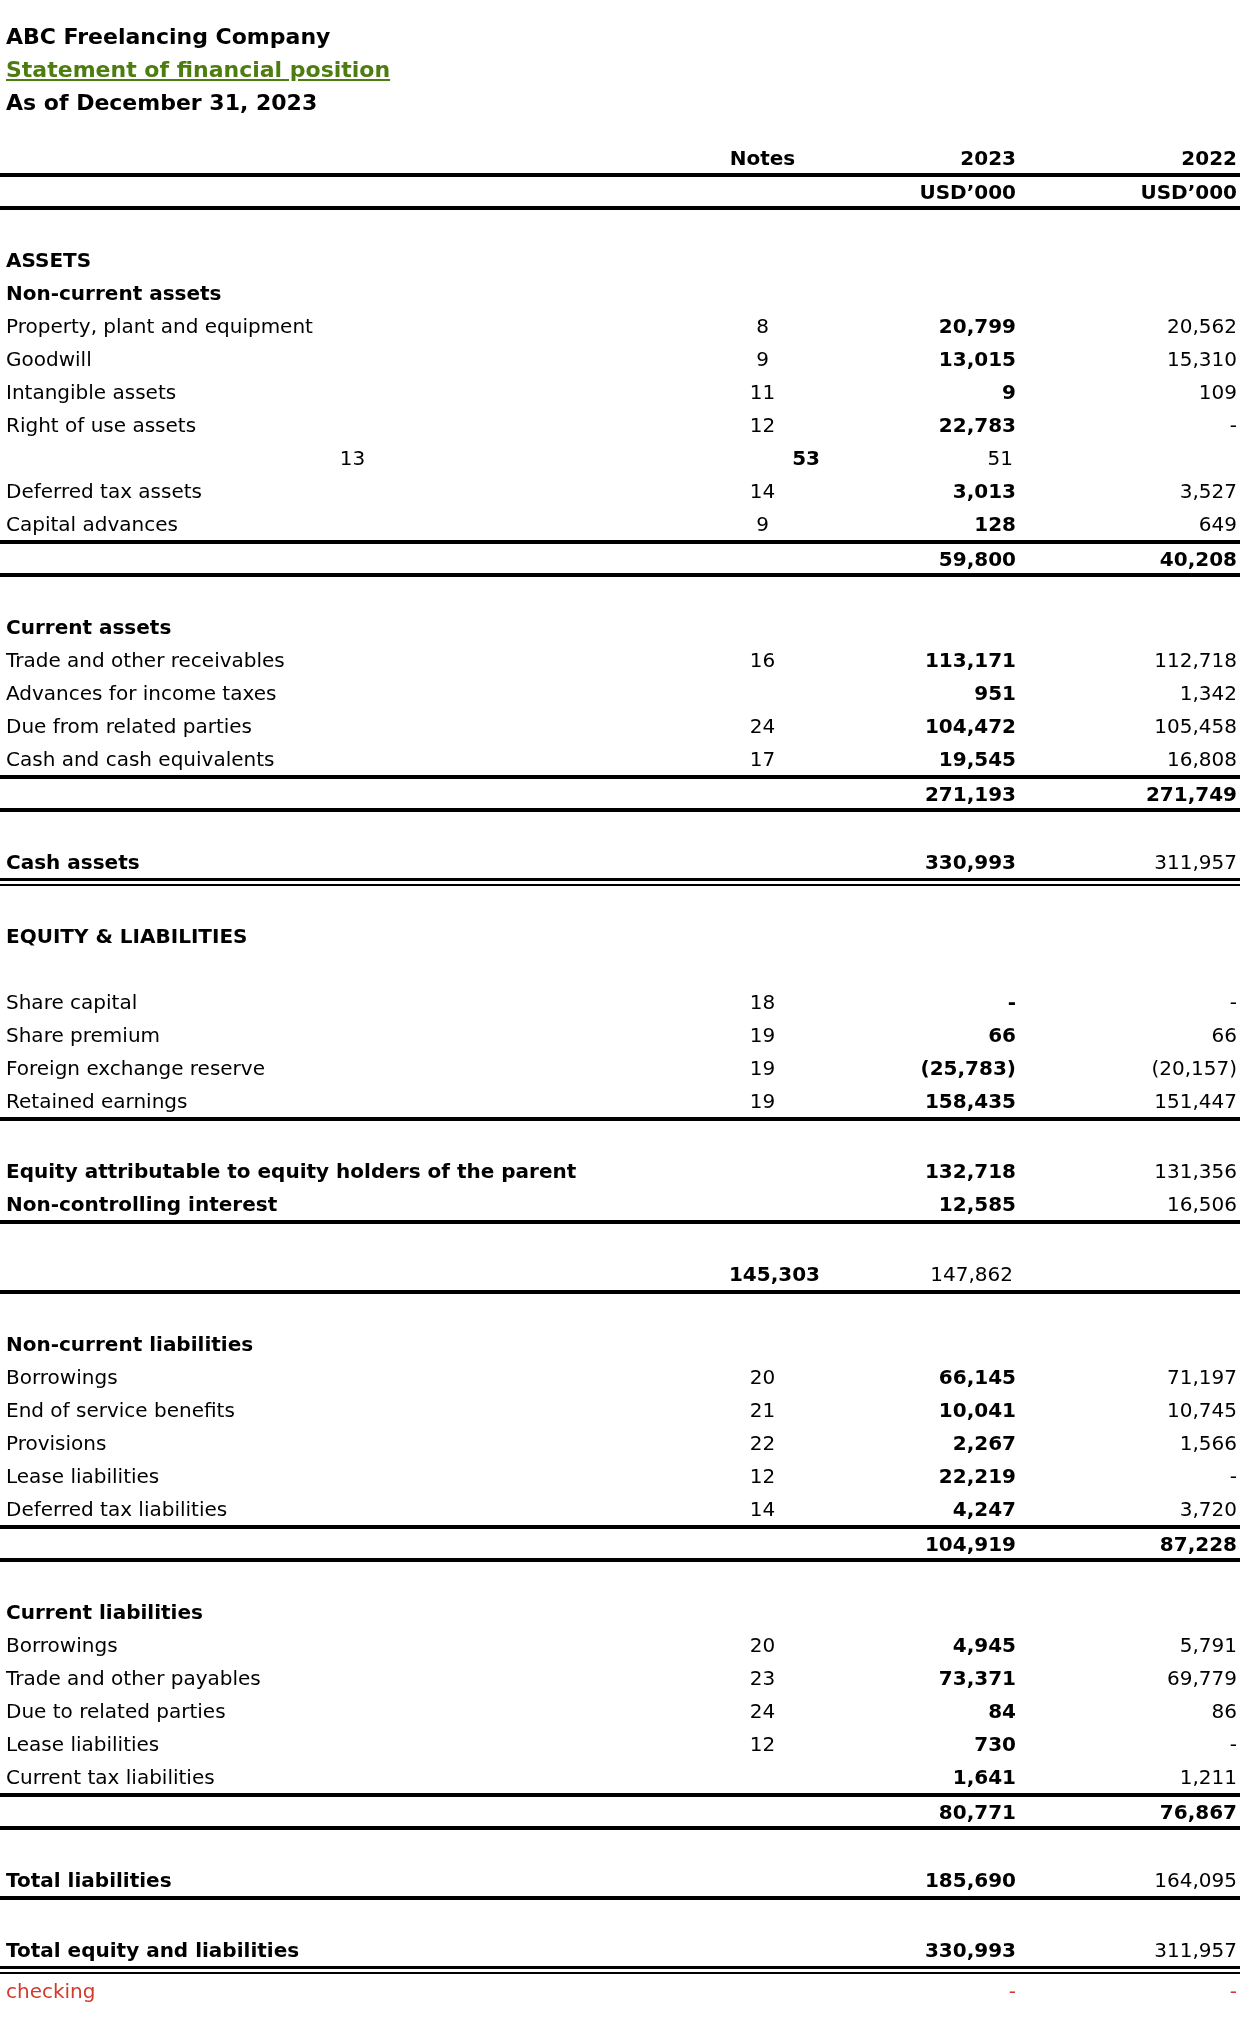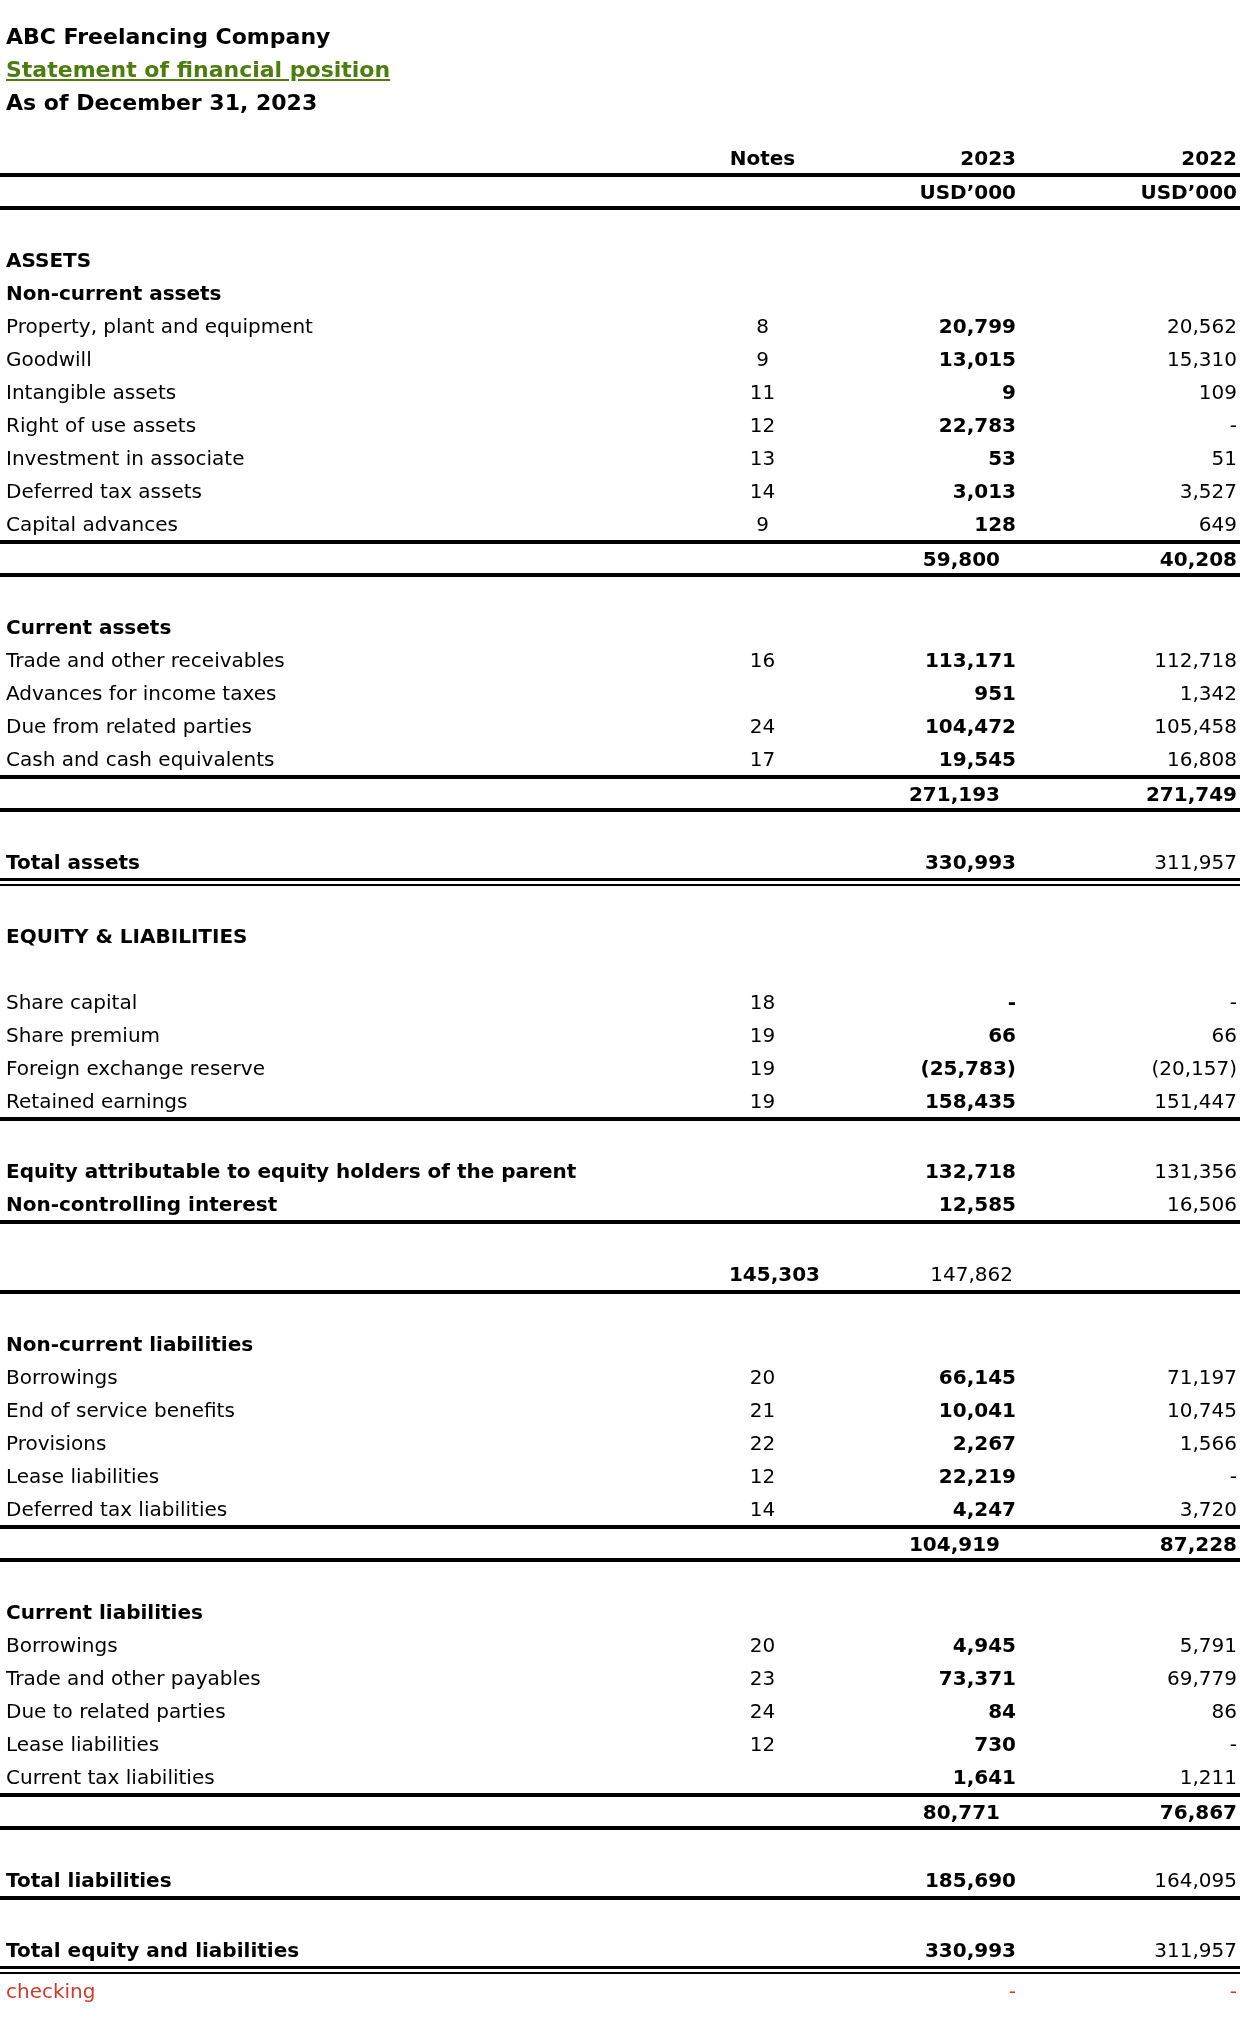--- a/index.html
+++ b/index.html
@@ -11,21 +11,21 @@
   .cell-label{padding-left:6px;white-space:nowrap;}
   .cell-note{text-align:center;}
   .cell-c{text-align:right;font-weight:bold;font-variant-numeric:tabular-nums;}
   .cell-p{text-align:right;padding-right:3px;font-variant-numeric:tabular-nums;}
   .bold{font-weight:bold;}
   .header-row{margin-top:24px;height:30px;}
   .unit-row{height:29px;}
   .section .cell-label{font-weight:bold;}
   .total .cell-label{font-weight:bold;}
   .boldrow .cell-label{font-weight:bold;}
-  .subtotal-row{height:29px;gap:16px;}
+  .subtotal-row{height:29px;}
   .subtotal-row .cell-p{font-weight:bold;}
   .rule{height:4px;background:#000;}
   .double-rule{height:3px;border-top:3px solid #000;border-bottom:2px solid #000;}
   .spacer{height:33px;}
   .checking-row{height:33px;}
   .checking-row .cell-c{font-weight:normal;}
 </style>
 </head>
 <body>
 
@@ -87,21 +87,20 @@
         <div class="cell-c">9</div>
         <div class="cell-p">109</div>
       </div>
       <div class="row item">
         <div class="cell-label">Right of use assets</div>
         <div class="cell-note">12</div>
         <div class="cell-c">22,783</div>
         <div class="cell-p">-</div>
       </div>
       <div class="row item">
-        <div class="cell-label">Investment in associate</div>
         <div class="cell-note">13</div>
         <div class="cell-c">53</div>
         <div class="cell-p">51</div>
       </div>
       <div class="row item">
         <div class="cell-label">Deferred tax assets</div>
         <div class="cell-note">14</div>
         <div class="cell-c">3,013</div>
         <div class="cell-p">3,527</div>
       </div>
@@ -153,21 +152,21 @@
       <div class="rule"></div>
       <div class="row subtotal-row">
         <div class="cell-label"></div>
         <div class="cell-note"></div>
         <div class="cell-c">271,193</div>
         <div class="cell-p">271,749</div>
       </div>
       <div class="rule"></div>
       <div class="spacer"></div>
       <div class="row total">
-        <div class="cell-label">Total assets</div>
+        <div class="cell-label">Cash assets</div>
         <div class="cell-note"></div>
         <div class="cell-c">330,993</div>
         <div class="cell-p">311,957</div>
       </div>
       <div class="double-rule"></div>
       <div class="spacer"></div>
       <div class="row section">
         <div class="cell-label">EQUITY &amp; LIABILITIES</div>
         <div class="cell-note"></div>
         <div class="cell-c"></div>

